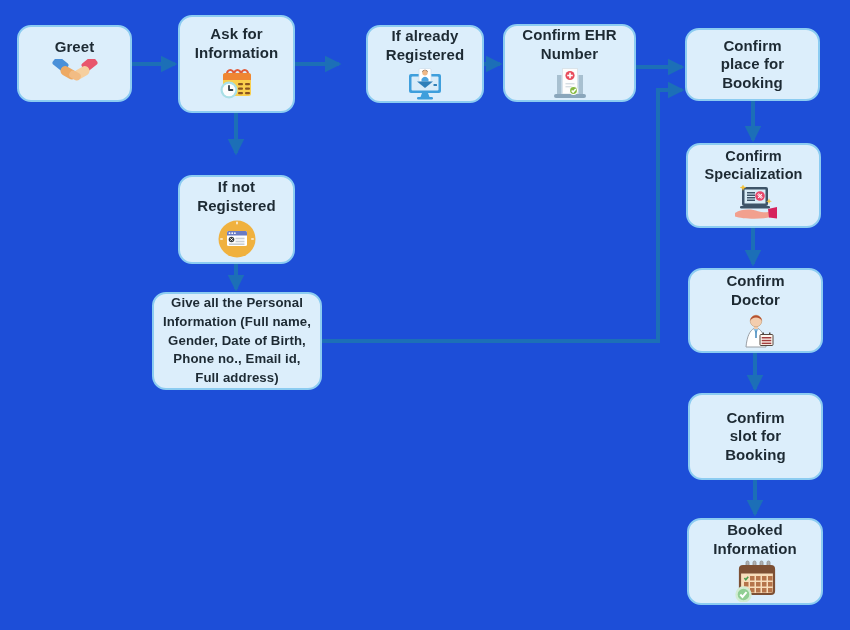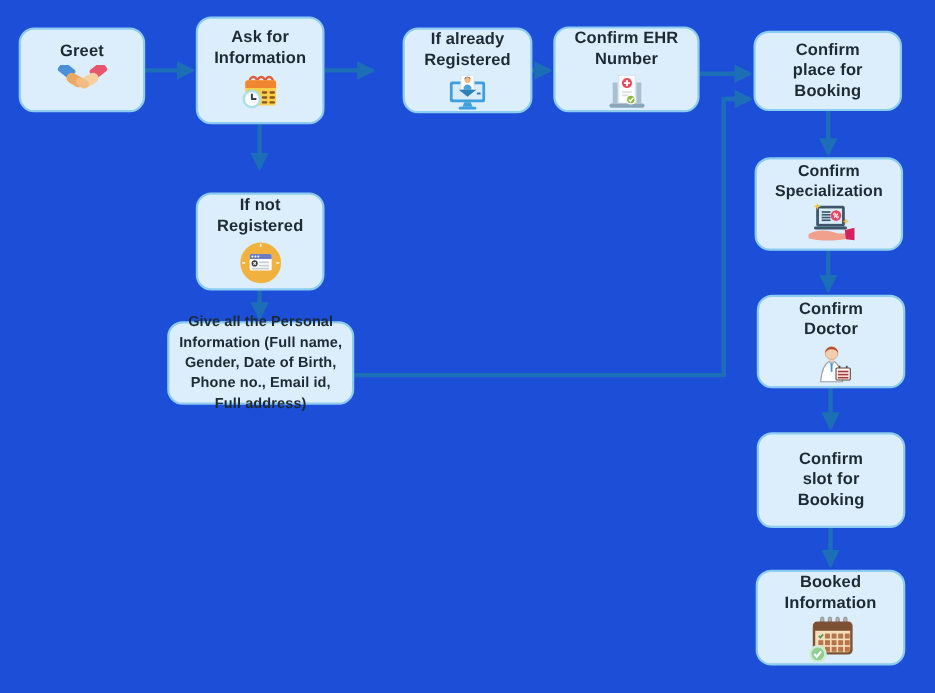--- a/index.html
+++ b/index.html
@@ -23,21 +23,21 @@
   #node-ask{left:178px;top:15px;width:117px;height:98px;}
   #node-already{left:342px;top:25px;width:118px;height:78px;margin-left:24px;}
   #node-ehr{left:503px;top:24px;width:133px;height:78px;}
   #node-place{left:685px;top:28px;width:135px;height:73px;}
   #node-spec{left:686px;top:143px;width:135px;height:85px;}
   #node-spec .label{font-size:14.5px;}
   #node-doctor{left:688px;top:268px;width:135px;height:85px;}
   #node-slot{left:688px;top:393px;width:135px;height:87px;}
   #node-booked{left:687px;top:518px;width:136px;height:87px;}
   #node-notreg{left:178px;top:158px;width:117px;height:89px;margin-top:17px;}
-  #node-personal{left:152px;top:292px;width:170px;height:76px;}
+  #node-personal{left:152px;top:292px;width:170px;height:98px;}
   #node-personal .label{font-size:13.2px;line-height:1.42;}
 </style>
 </head>
 <body>
 
 <div class="canvas">
 
   <svg class="edges" width="850" height="630">
     <defs>
       <marker id="ah" viewBox="0 0 10 10" refX="8.5" refY="5" markerWidth="4.2" markerHeight="4.2" orient="auto-start-reverse">

